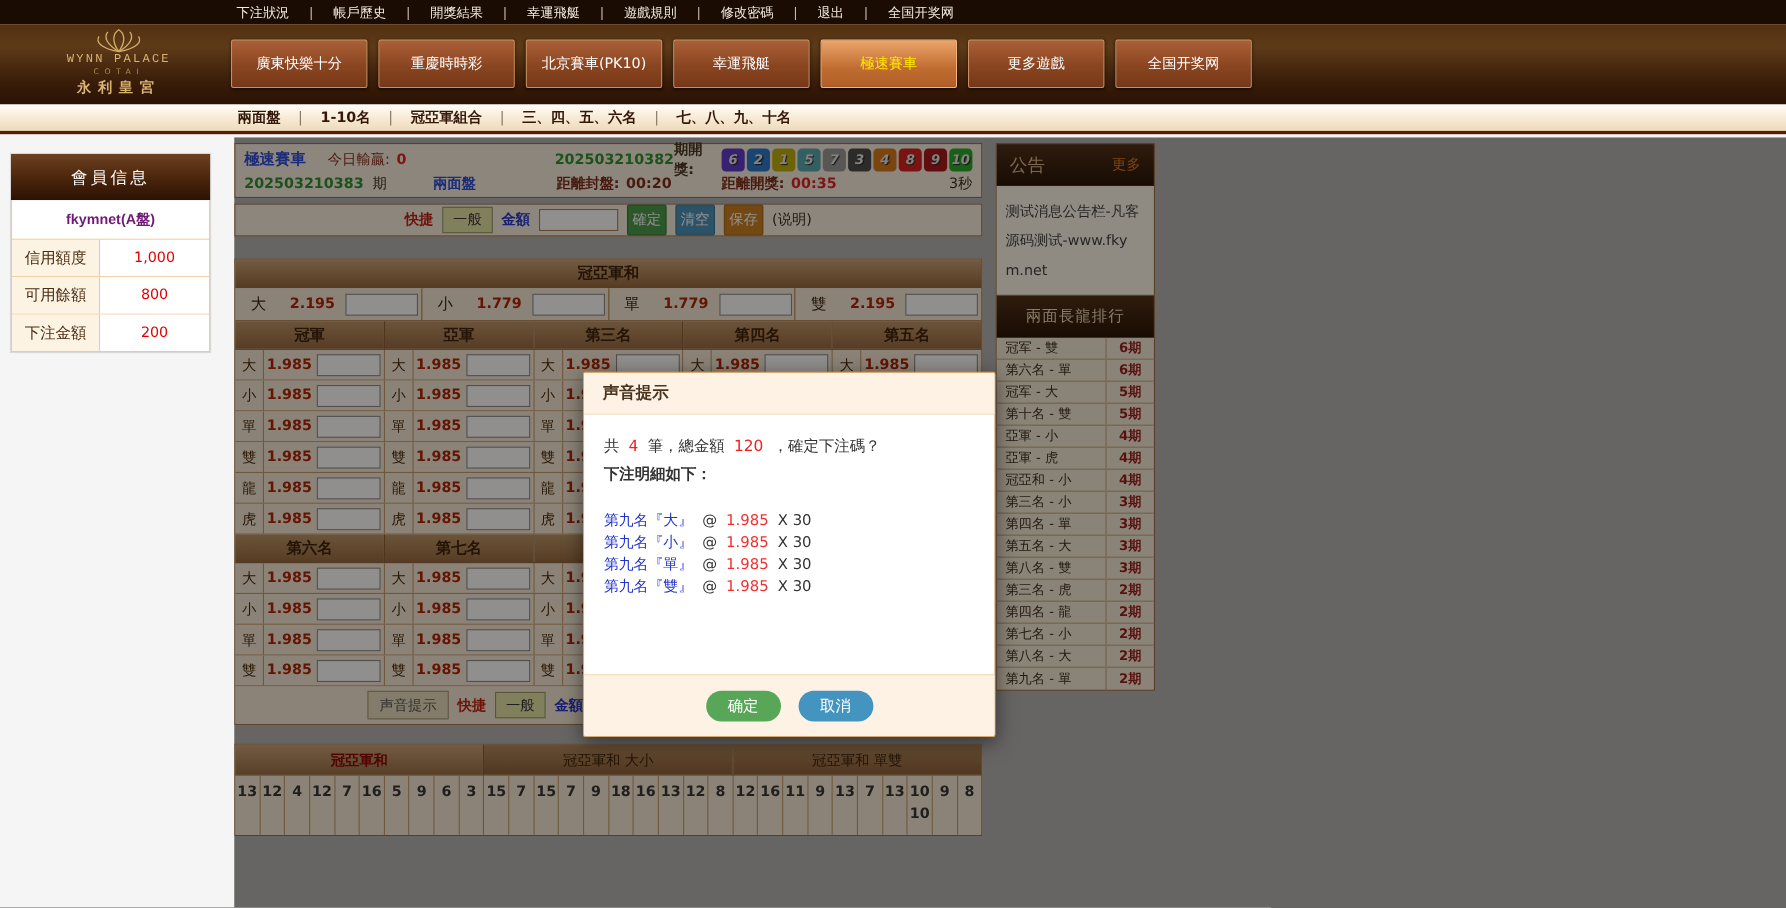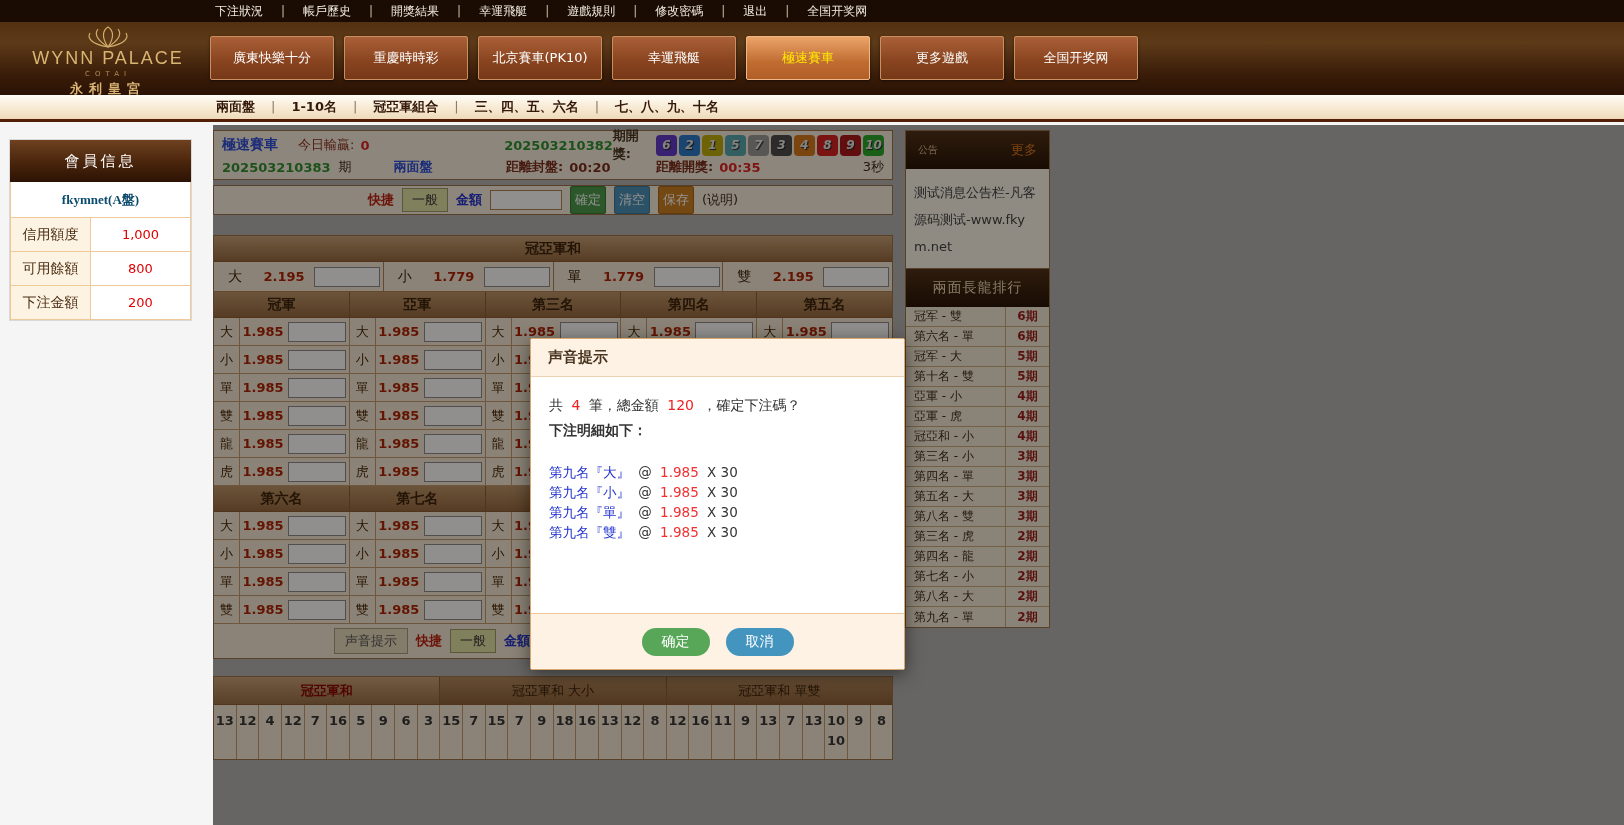--- a/index.html
+++ b/index.html
@@ -7,39 +7,39 @@
   body{position:relative;overflow:hidden;background:#f5f5f5;font-family:"DejaVu Sans","Liberation Sans",sans-serif;font-size:13px}
 
   
   .topnav{position:absolute;top:0;left:0;right:0;height:22px;background:#1a0c02;display:flex;align-items:center;padding-left:215px;z-index:10}
   .tn-item{color:#f3ece1;font-size:12px;cursor:pointer;white-space:nowrap}
   .tn-item:not(:last-child)::after{content:"|";color:#cbb9a4;margin:0 18px;cursor:default}
 
   
   .brand{position:absolute;top:22px;left:0;right:0;height:73px;background:linear-gradient(180deg,#53300f 0%,#5d3a18 28%,#3a1d09 72%,#2a1204 100%);z-index:10}
   .logo{position:absolute;left:28px;top:4px;width:160px;text-align:center;color:#d4ad6a;cursor:pointer}
-  .logo .l-name{font-family:Liberation Sans, sans-serif;font-size:18px;letter-spacing:2px;color:#d9b472}
+  .logo .l-name{font-family:Liberation Mono, monospace;font-size:11px;letter-spacing:2px;color:#d9b472}
   .logo .l-sub{font-size:7px;letter-spacing:5px;color:#b08c50;margin-top:1px}
   .logo .l-cn{font-size:13px;font-weight:bold;letter-spacing:6px;margin-top:2px;color:#d9b472}
   .tabs{position:absolute;left:210px;top:14px;display:flex;gap:10px}
   .gametab{width:124px;height:44px;border:1px solid #c98f5e;border-radius:2px;background:linear-gradient(180deg,#aa6038,#8a4520 55%,#763818);color:#fff;font-size:13px;display:flex;align-items:center;justify-content:center;cursor:pointer;box-shadow:0 1px 3px rgba(0,0,0,.55)}
   .gametab.active{background:linear-gradient(180deg,#eca469,#c06c31 60%,#b05f27);color:#ffe800;border-color:#f2b685}
 
   
   .subnav{position:absolute;top:95px;left:0;right:0;height:27px;background:linear-gradient(180deg,#fffdf7,#f7e9d2 55%,#eedaba);border-bottom:3px solid #541e06;display:flex;align-items:center;padding-left:216px;z-index:10}
   .sn-item{color:#33180a;font-size:13px;font-weight:bold;cursor:pointer;white-space:nowrap}
   .sn-item:not(:last-child)::after{content:"|";color:#8a7a66;margin:0 16px;font-weight:normal;cursor:default}
 
   
   .graybg{position:absolute;top:125px;left:213px;right:0;bottom:0;background:#b3b3b3;z-index:0}
 
   
   .member{position:absolute;left:10px;top:140px;width:181px;z-index:10;box-shadow:0 0 0 1px #d9d9d9}
   .m-head{height:42px;background:linear-gradient(180deg,#6e4120,#49240b 55%,#2c1204);color:#fff;font-size:15px;letter-spacing:3px;display:flex;align-items:center;justify-content:center}
-  .m-user{height:36px;background:#fff;border:1px solid #f0c998;border-top:none;color:#0c4a6e;font-size:13px;font-weight:bold;display:flex;align-items:center;justify-content:center;font-family:Liberation Serif, serif}
+  .m-user{height:36px;background:#fff;border:1px solid #f0c998;border-top:none;color:#701a75;font-size:13px;font-weight:bold;display:flex;align-items:center;justify-content:center;font-family:Liberation Sans, sans-serif}
   .m-row{display:flex;height:34px;border:1px solid #f0c998;border-top:none}
   .m-lab{width:80px;background:#fdf3e2;color:#4a2c12;font-size:14px;display:flex;align-items:center;justify-content:center;border-right:1px solid #f0c998}
   .m-val{flex:1;background:#fff;color:#e00000;font-size:13px;display:flex;align-items:center;justify-content:center}
 
   
   .panel{position:absolute;border:1px solid #9a7048;background:#f8efe0;z-index:10}
 
   
   .ginfo{top:130px;left:213px;width:680px;height:50px;padding:3px 8px}
   .g-row{display:flex;align-items:center;height:22px}
@@ -97,21 +97,21 @@
   .htab{flex:1;display:flex;align-items:center;justify-content:center;font-size:13px;color:#3a2008;border-right:1px solid #8a5a30;border-bottom:1px solid #8a5a30;background:linear-gradient(180deg,#b3885c,#8c5f36);cursor:pointer}
   .htab:last-child{border-right:none}
   .htab.active{background:linear-gradient(180deg,#c9a276,#9a6f45);color:#8b0000;font-weight:bold}
   .hrow{display:flex;height:54px;background:#f6ead6}
   .hcell{flex:1;border-right:1px solid #c49a6c;display:flex;flex-direction:column;align-items:center;padding-top:6px;font-size:13px;font-weight:bold;color:#333;line-height:20px}
   .hcell:last-child{border-right:none}
 
   
   .announce{top:130px;left:905px;width:145px;background:#fdf7ec}
   .a-head{height:38px;background:linear-gradient(180deg,#4e2e15,#241003);display:flex;align-items:center;justify-content:space-between;padding:0 12px}
-  .a-title{color:#d9b98a;font-size:10px}
+  .a-title{color:#d9b98a;font-size:16px}
   .a-more{color:#e0761c;font-size:13px;cursor:pointer}
   .a-body{padding:10px 8px;font-size:13px;color:#3f3f3f;line-height:27px;word-break:break-all}
 
   .ranking{top:268px;left:905px;width:145px;background:#f5ead5}
   .r-head{height:38px;background:linear-gradient(180deg,#4e2e15,#241003);color:#f0ddb8;display:flex;align-items:center;justify-content:center;font-size:14px;letter-spacing:1px}
   .r-row{display:flex;height:20px;border-bottom:1px solid #c9a87a;align-items:stretch;font-size:12px}
   .r-row:last-child{border-bottom:none}
   .r-name{flex:1;padding-left:8px;color:#3a2a1a;display:flex;align-items:center}
   .r-len{width:44px;border-left:1px solid #c9a87a;color:#9b1b1b;font-weight:bold;display:flex;align-items:center;justify-content:center}
 

